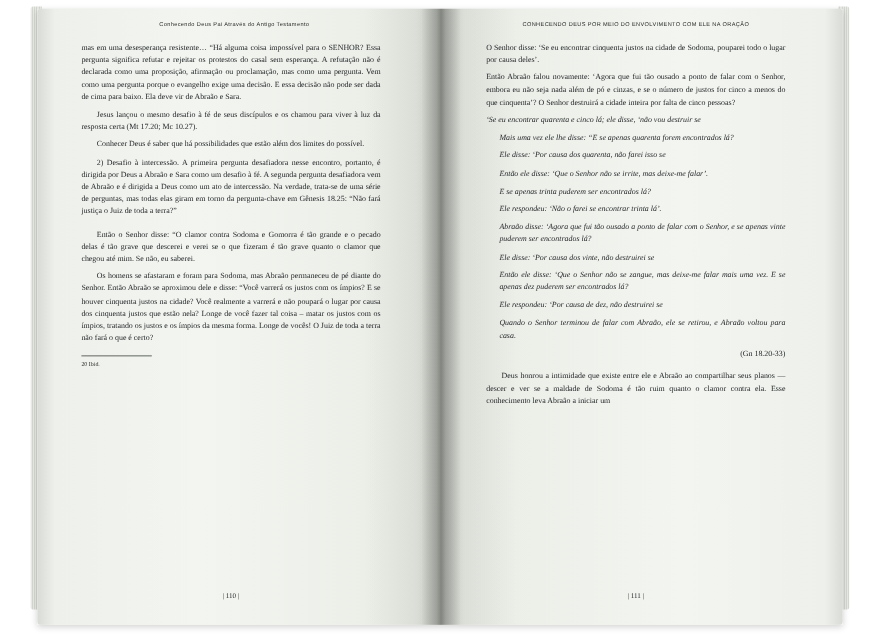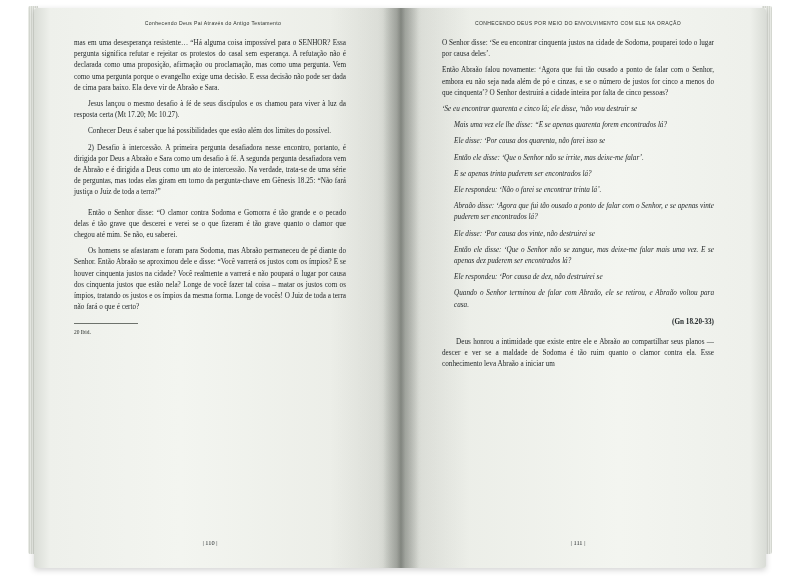--- a/index.html
+++ b/index.html
@@ -158,21 +158,20 @@
   .sp { height: 5px; }
   .sp-lg { height: 9px; }
 
   .ref-right {
     font-size: 7.2px;
     line-height: 11.2px;
     color: #23282a;
     text-align: right;
     font-style: normal;
     margin-top: 6px;
-    font-weight: bold;
   }
   .footnote-rule {
     width: 64px;
     height: 1px;
     background: #6d726c;
     margin: 10px 0 4px 0;
   }
   .footnote {
     font-size: 5.4px;
     line-height: 8px;

